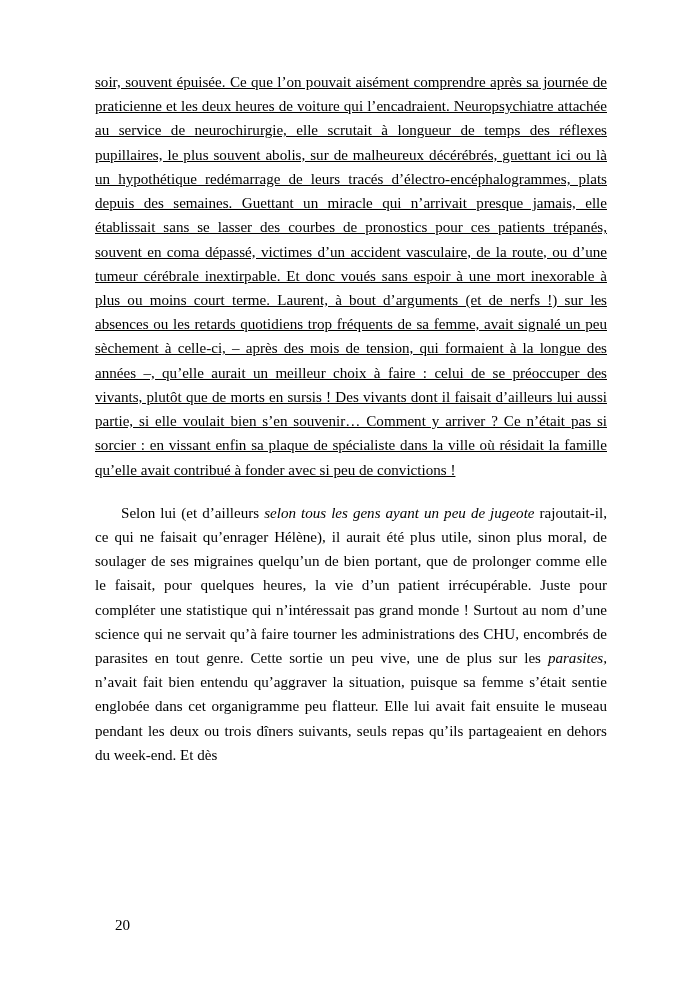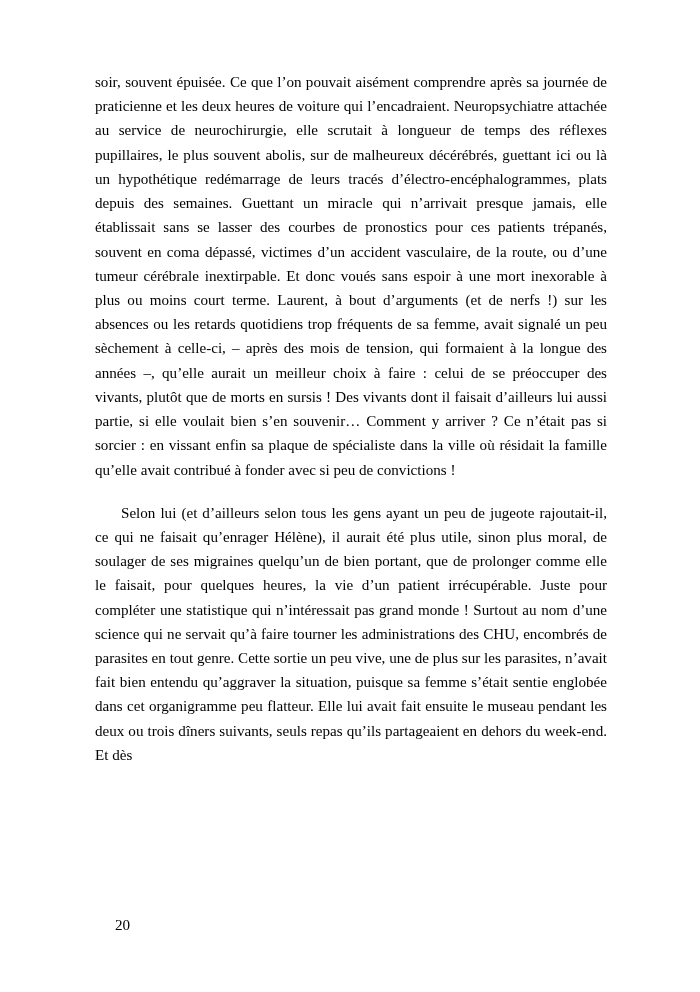--- a/index.html
+++ b/index.html
@@ -33,26 +33,28 @@
     margin: 0;
     font-size: 15.1px;
     line-height: 1.605;
     text-align: justify;
     text-justify: inter-word;
     -webkit-hyphens: none;
     hyphens: none;
   }
   p.continued {
     text-indent: 0;
+    text-decoration: underline;
   }
   p.new-para {
     text-indent: 26px;
     margin-top: 19px;
   }
   .italic {
+    font-style: italic;
   }
   .folio {
     position: absolute;
     left: 95px;
     top: 916px;
     font-size: 15.1px;
     line-height: 1.2;
     margin-left: 20px;
   }
 </style>

